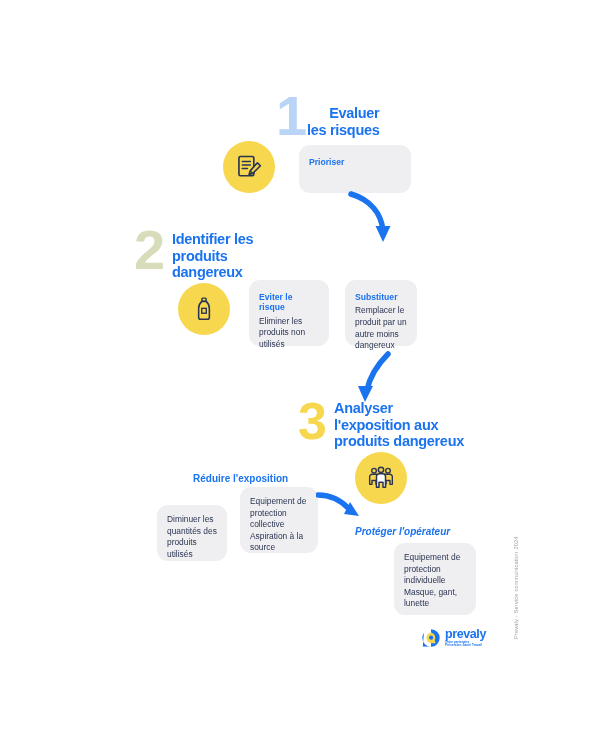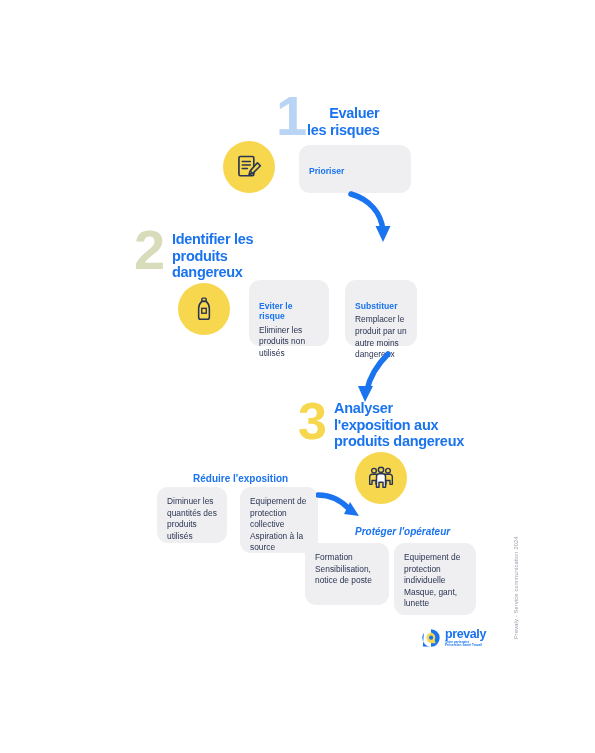--- a/index.html
+++ b/index.html
@@ -39,21 +39,21 @@
     position:absolute;
     background:#efeff1;
     border-radius:11px;
     padding:8px 10px 10px 10px;
     box-sizing:border-box;
   }
   .card .hd{
     color:#1a73ef;
     font-size:8.6px;
     font-weight:700;
-    margin:13px 0 3px 0;
+    margin:4px 0 3px 0;
     line-height:1.2;
   }
   .card .bd{
     color:#2b3553;
     font-size:8.4px;
     line-height:1.38;
     white-space:pre-line;
   }
   .float-label{
     position:absolute;
@@ -160,45 +160,40 @@
       <path d="M4.4 25.6 L4.4 16.4 a3 3 0 0 1 3 -3 h4.4 a3 3 0 0 1 3 3 L14.8 25.6 L12 25.6 L12 21 L7.2 21 L7.2 25.6 Z" fill="none" stroke="#2b3553" stroke-width="1.7" stroke-linejoin="round"></path>
       <path d="M21.2 25.6 L21.2 16.4 a3 3 0 0 1 3 -3 h4.4 a3 3 0 0 1 3 3 L31.6 25.6 L28.8 25.6 L28.8 21 L24 21 L24 25.6 Z" fill="none" stroke="#2b3553" stroke-width="1.7" stroke-linejoin="round"></path>
       <path d="M12.6 29 L12.6 16.2 a3.2 3.2 0 0 1 3.2 -3.2 h4.4 a3.2 3.2 0 0 1 3.2 3.2 L23.4 29 L20.4 29 L20.4 23 L15.6 23 L15.6 29 Z" fill="#ffffff" stroke="#2b3553" stroke-width="1.8" stroke-linejoin="round"></path>
     </svg>
   </div>
 
   <div class="float-label" style="left:193px;top:473px;">Réduire l'exposition</div>
 
   <div class="float-label" style="left:355px;top:526px;font-style:italic;">Protéger l'opérateur</div>
 
-  <div class="card" style="left:157px;top:487px;width:70px;height:56px;padding-top:9px;">
+  <div class="card" style="left:157px;top:505px;width:70px;height:56px;padding-top:9px;">
     <div class="bd">Diminuer les
 quantités des
 produits
 utilisés</div>
   </div>
 
   <div class="card" style="left:240px;top:487px;width:78px;height:66px;padding-top:9px;">
     <div class="bd">Equipement de
 protection
 collective
 Aspiration à la
 source</div>
   </div>
 
   <svg class="arrow" style="left:316px;top:490px;" width="54" height="36" viewBox="0 0 54 36">
     <path d="M2 5 C 16 5, 26 11, 34 20" fill="none" stroke="#1a73ef" stroke-width="5.5" stroke-linecap="round"></path>
     <path d="M43 26 L28 24 L34 12 Z" fill="#1a73ef"></path>
   </svg>
 
-  <div class="card" style="left:305px;top:543px;width:84px;height:62px;padding-top:9px;">
-    <div class="bd">Formation
-Sensibilisation,
-notice de poste</div>
-  </div>
 
   <div class="card" style="left:394px;top:543px;width:82px;height:72px;padding-top:9px;">
     <div class="bd">Equipement de
 protection
 individuelle
 Masque, gant,
 lunette</div>
   </div>
 
   <div class="logo" style="left:421px;top:628px;">

